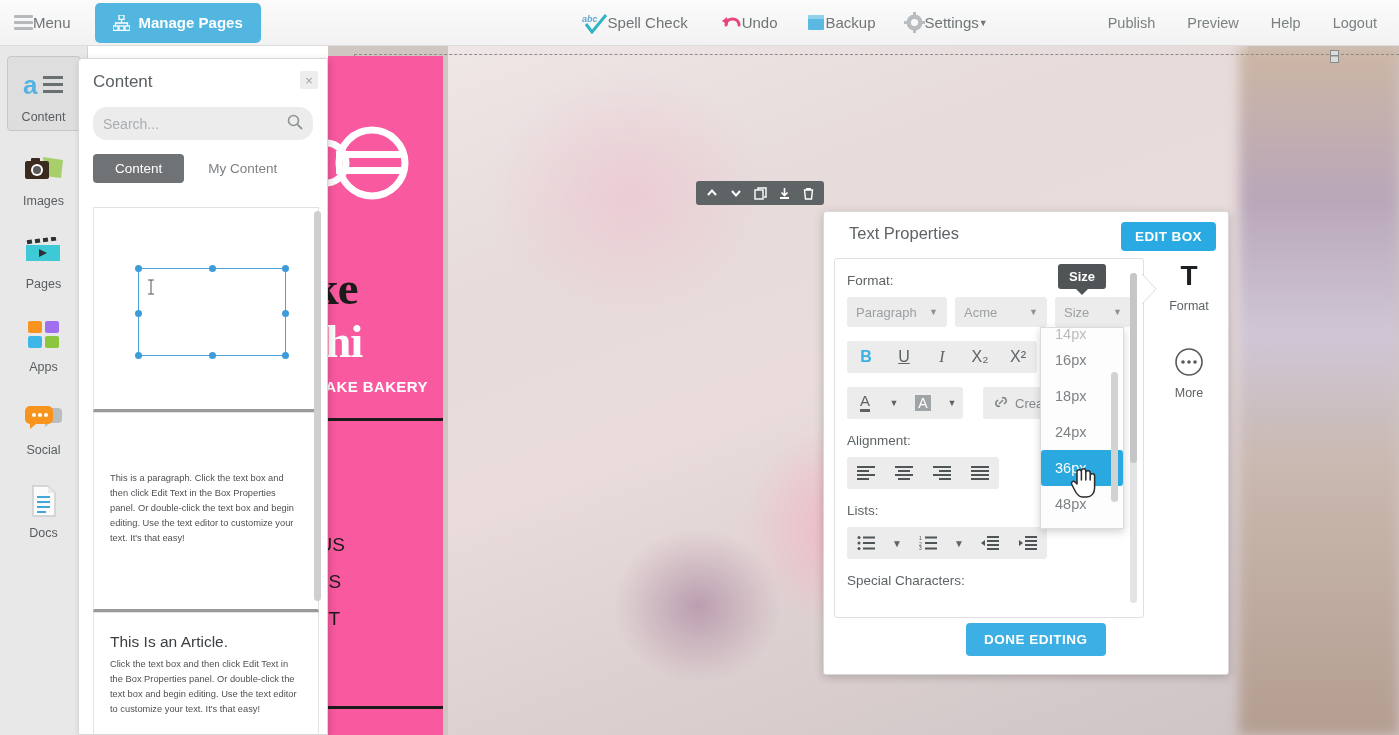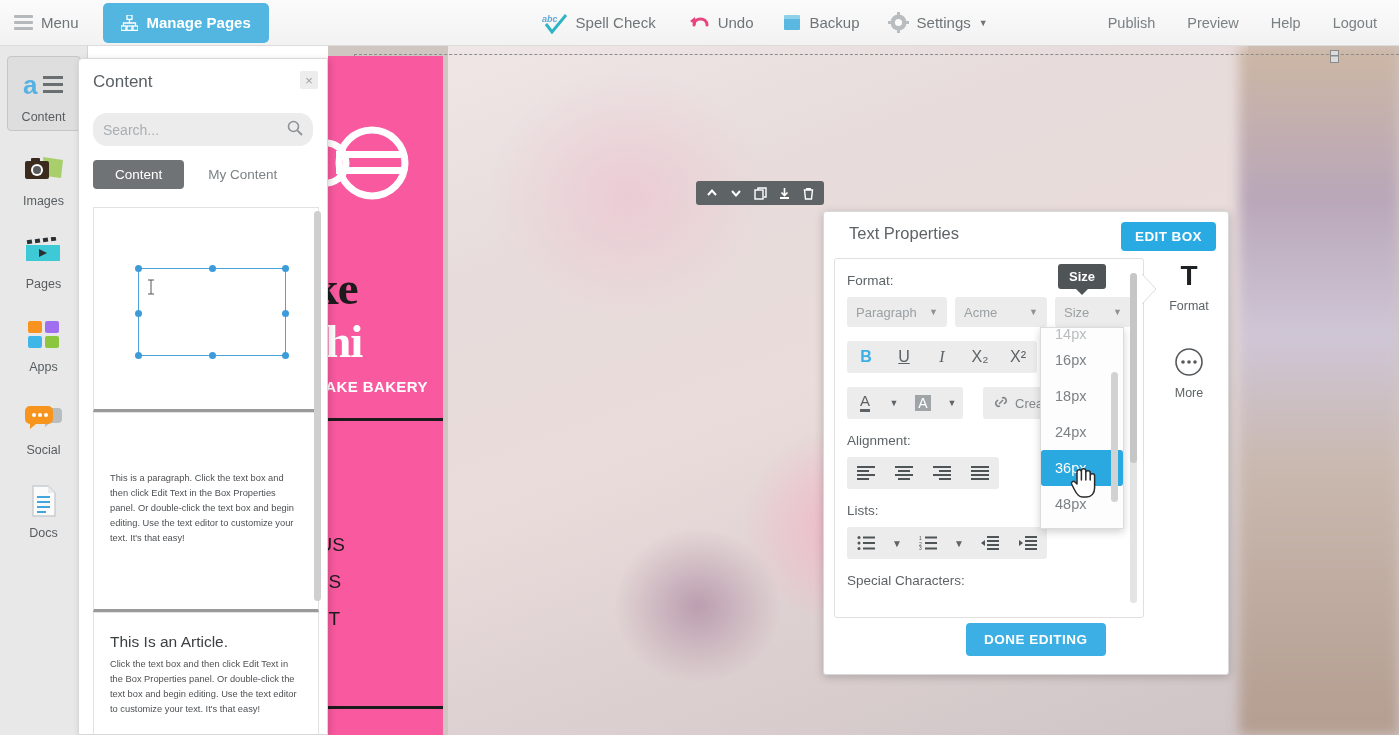--- a/index.html
+++ b/index.html
@@ -12,21 +12,21 @@
 
   
   .topbar {
     position: absolute; left: 0; top: 0; width: 1399px; height: 46px;
     background: linear-gradient(#fbfbfb, #f2f2f2);
     border-bottom: 1px solid #dcdcdc;
     display: flex; align-items: center;
     z-index: 60;
   }
   .tb-item {
-    display: flex; align-items: center; gap: 8px;
+    display: flex; align-items: center; 
     height: 46px; padding: 0 14px;
     color: #6f7477; font-size: 15px; cursor: pointer;
     white-space: nowrap;
   }
   .tb-item.disabled { color: #c2c6c8; }
   .hamburger { display: inline-flex; flex-direction: column; gap: 3px; }
   .hamburger i { display: block; width: 19px; height: 3px; background: #b5b9bb; border-radius: 1px; }
   .tb-manage {
     background: #52b6e0; color: #fff; border-radius: 5px;
     height: 40px; margin-left: 10px; padding: 0 18px;
@@ -61,21 +61,21 @@
     z-index: 50; overflow: hidden;
   }
   .panel-head { height: 46px; display:flex; align-items:center; padding: 0 14px; }
   .panel-title { font-size: 17px; color: #5a6164; }
   .panel-close {
     position: absolute; right: 9px; top: 12px; width: 18px; height: 18px;
     background: #ededed; color: #9a9fa2; font-size: 13px;
     display:flex; align-items:center; justify-content:center; border-radius:2px; cursor:pointer;
   }
   .searchwrap {
-    margin: 8px 14px 0; height: 33px; background: #ececec; border-radius: 14px;
+    margin: 2px 14px 0; height: 33px; background: #ececec; border-radius: 14px;
     display:flex; align-items:center; padding: 0 10px; position: relative;
   }
   .searchwrap input {
     border: 0; background: transparent; outline: none; width: 100%;
     font-size: 14px; color: #8b9094; font-family: "Liberation Sans", sans-serif;
   }
   .searchwrap input::placeholder { color: #a9aeb1; }
   .tabs { display:flex; margin: 14px 14px 0; gap: 2px; }
   .tab {
     padding: 7px 22px; font-size: 13.5px; color: #7d8285; border-radius: 4px; cursor: pointer;

